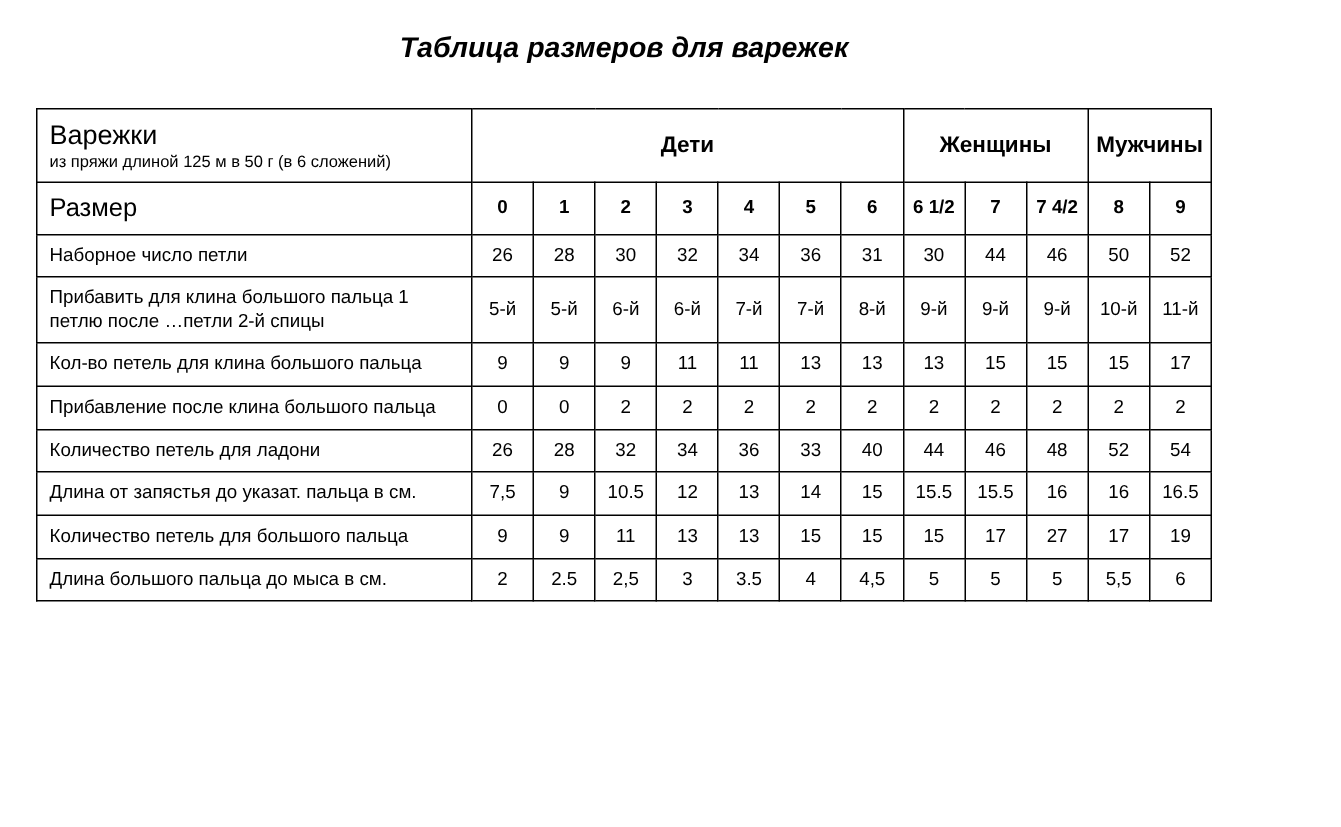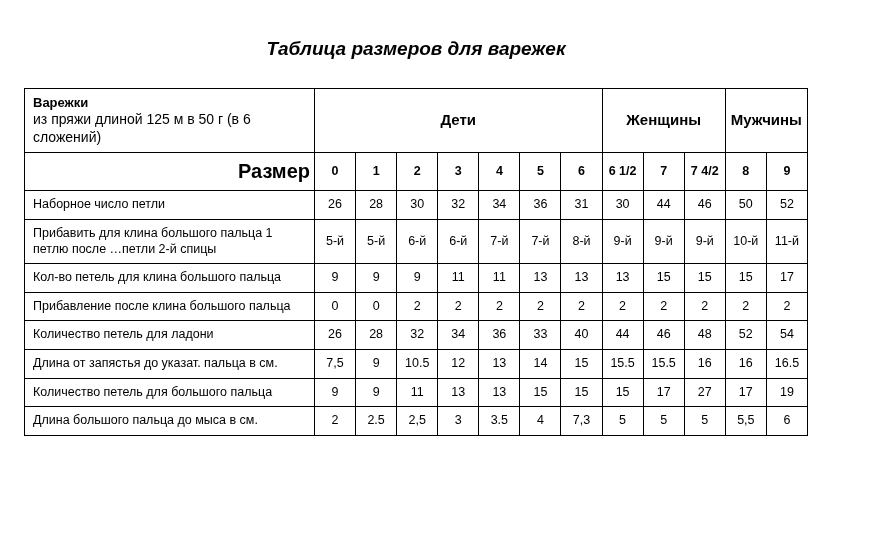--- a/index.html
+++ b/index.html
@@ -6,21 +6,21 @@
     margin: 0;
     padding: 0;
     background: #ffffff;
     font-family: Arial, "Helvetica Neue", Helvetica, sans-serif;
     color: #000;
   }
   .page {
     width: 832px;
     height: 551px;
     box-sizing: border-box;
-    padding: 32px 24px 0 24px;
+    padding: 16px 24px 0 24px;
     border-radius: 32px;
   }
   .title {
     text-align: center;
     font-style: italic;
     font-weight: bold;
     font-size: 19px;
     margin: 6px 0 28px 0;
   }
   table {
@@ -37,36 +37,36 @@
     line-height: 1.25;
   }
   col.label { width: 290px; }
   col.c     { width: auto; }
   .label-cell {
     text-align: left;
     padding-left: 8px;
     padding-right: 8px;
   }
   .hdr-main {
-    font-weight: bold;
-    font-size: 13px;
+    font-weight: normal;
+    font-size: 18px;
   }
   .hdr-sub {
     font-weight: normal;
-    font-size: 14px;
+    font-size: 11px;
   }
   .hdr-group {
     font-weight: bold;
     font-size: 15px;
     padding: 10px 4px;
   }
   .size-label {
-    font-weight: bold;
-    font-size: 20px;
-    text-align: right;
+    font-weight: normal;
+    font-size: 17px;
+    text-align: left;
     padding-left: 8px;
   }
   .size-val {
     font-size: 12.5px;
   }
 </style>
 </head>
 <body>
 <div class="page">
 
@@ -223,21 +223,21 @@
           <td>19</td>
         </tr>
         <tr>
           <td class="label-cell">Длина большого пальца до мыса в см.</td>
           <td>2</td>
           <td>2.5</td>
           <td>2,5</td>
           <td>3</td>
           <td>3.5</td>
           <td>4</td>
-          <td>7,3</td>
+          <td>4,5</td>
           <td>5</td>
           <td>5</td>
           <td>5</td>
           <td>5,5</td>
           <td>6</td>
         </tr>
       </tbody>
 </table>
 
 </div>

